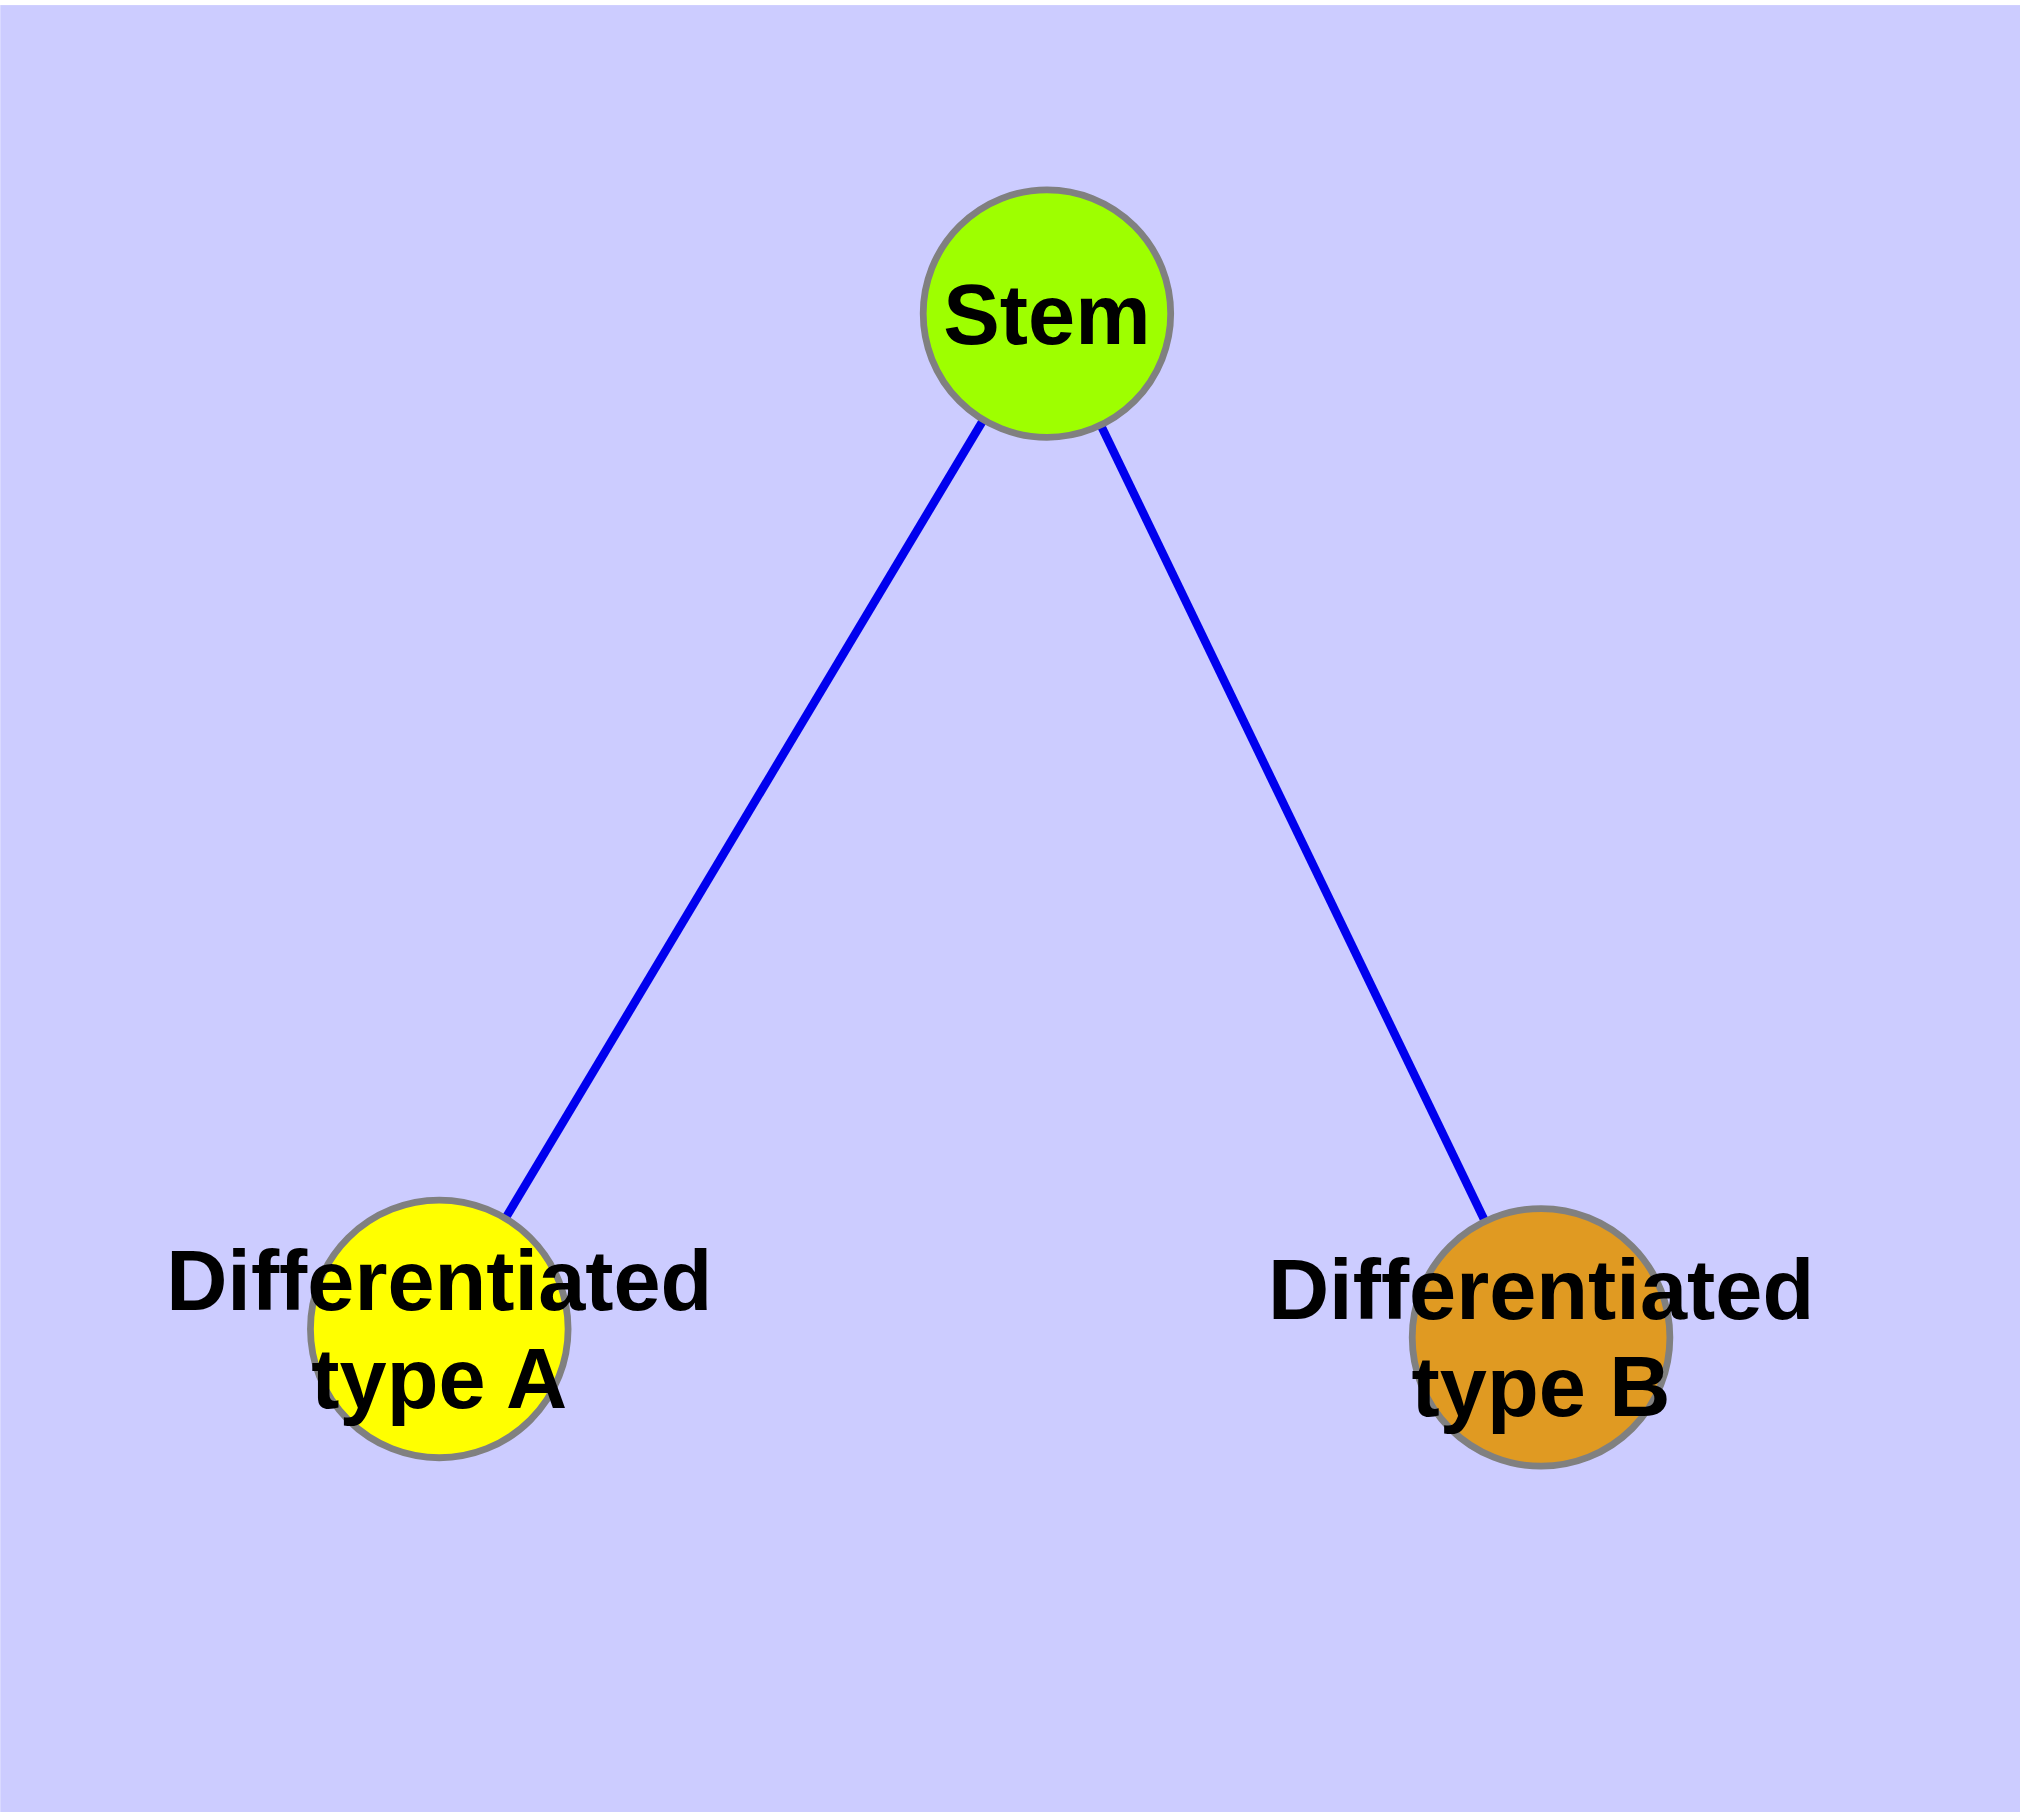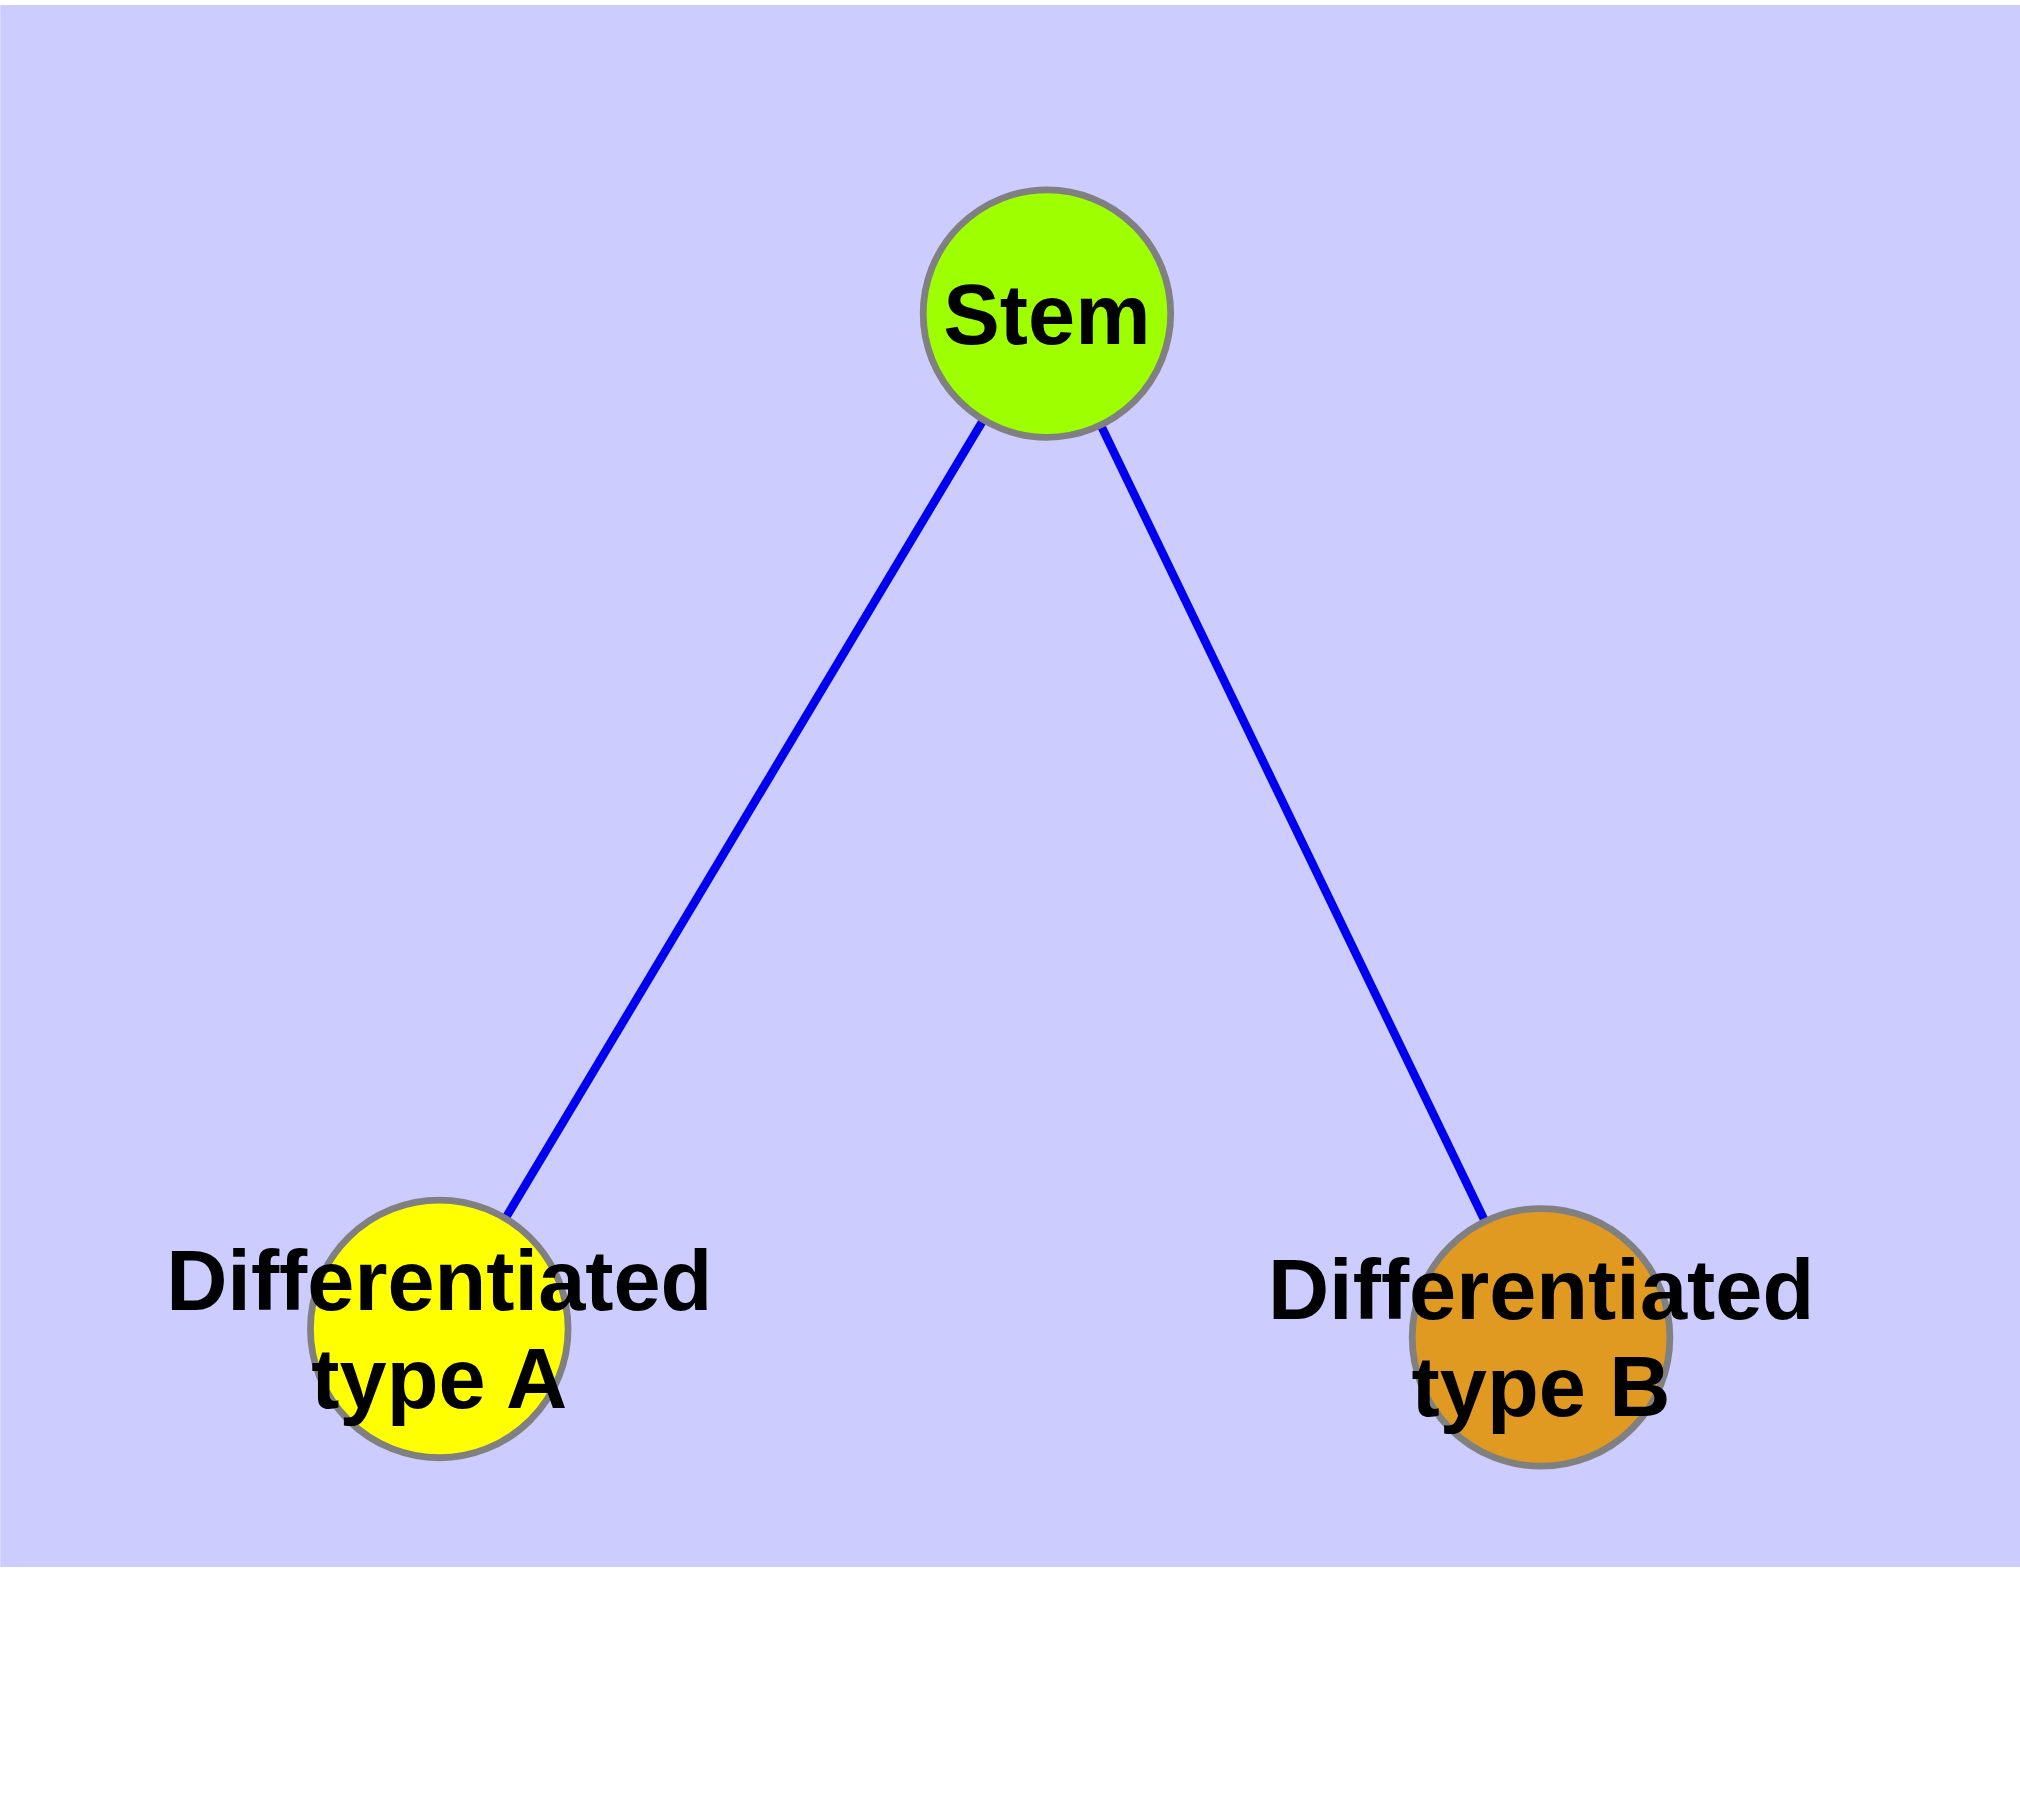--- a/index.html
+++ b/index.html
@@ -3,21 +3,21 @@
 <meta charset="utf-8">
 <style>
   html, body {
     margin: 0;
     padding: 0;
     background: #ffffff;
   }
   #canvas {
     position: relative;
     width: 2021px;
-    height: 1567px;
+    height: 1812px;
     overflow: hidden;
     background: #ffffff;
     font-family: "Liberation Sans", sans-serif;
   }
   #graph-svg {
     position: absolute;
     left: 0;
     top: 0;
     width: 2021px;
     height: 1812px;

